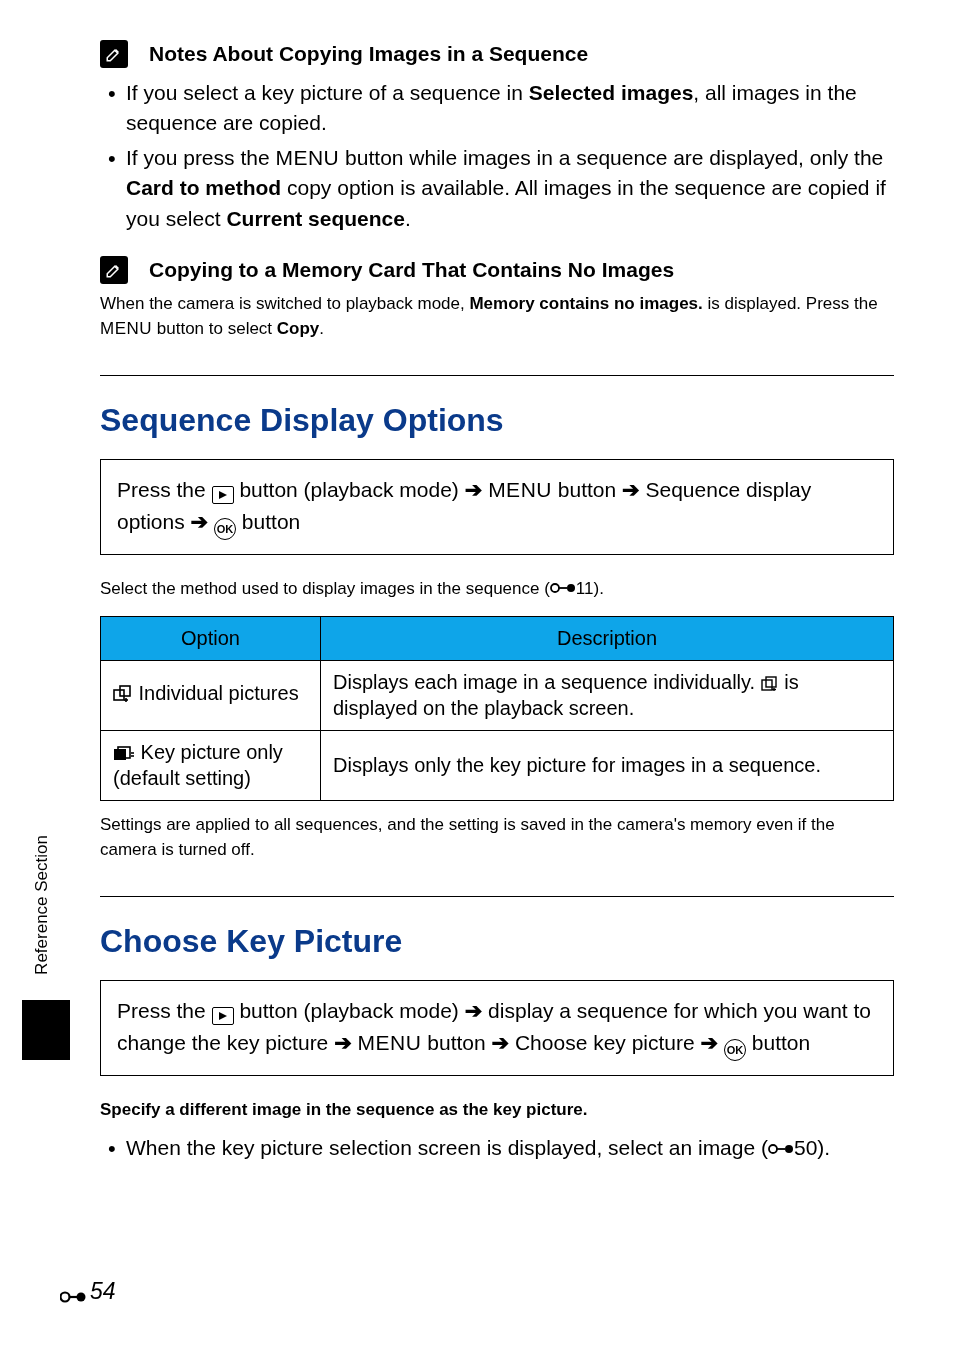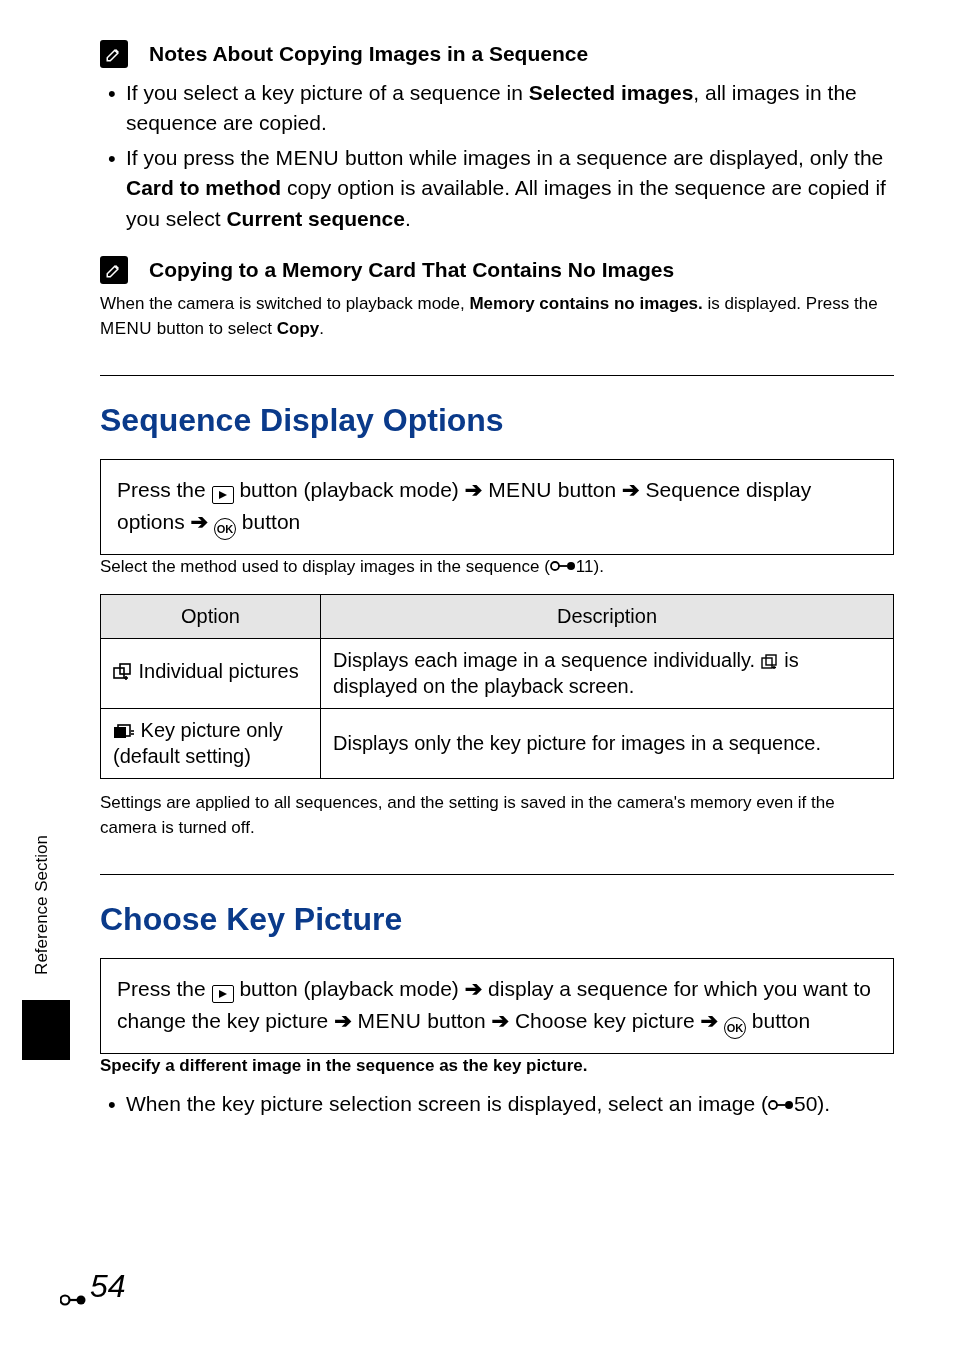--- a/index.html
+++ b/index.html
@@ -13,32 +13,32 @@
   .note-title .icon-box svg { width: 18px; height: 18px; }
   .note-title-text { font-weight: 700; font-size: 21px; }
   ul.notes { list-style: none; padding-left: 4px; margin-top: 10px; }
   ul.notes li { position: relative; padding-left: 22px; font-size: 21px; line-height: 1.45; margin-bottom: 4px; }
   ul.notes li::before { content: "•"; position: absolute; left: 4px; top: 0; font-size: 22px; }
   .b { font-weight: 700; }
   .menu-text { font-family: Arial, sans-serif; font-weight: 400; letter-spacing: 0.5px; }
   .plain-para { font-size: 17px; line-height: 1.45; }
   hr.sep { border: none; border-top: 1.5px solid #000; margin: 34px 0 26px 0; }
   h2.sec { color: #0a3a8a; font-size: 32px; font-weight: 700; margin-bottom: 20px; }
-  .nav-box { border: 1.5px solid #000; padding: 14px 16px; font-size: 21px; line-height: 1.5; }
+  .nav-box { border: 1.5px solid #000; padding: 14px 16px; font-size: 21px; line-height: 1.5; margin-bottom: 22px; }
   .arrow { font-weight: 700; }
   .play-icon { display:inline-flex; vertical-align: -3px; width:22px; height:18px; border:1.5px solid #000; border-radius:2px; align-items:center; justify-content:center; }
   .play-icon svg { width:10px; height:10px; }
   .ok-icon { display:inline-flex; vertical-align:-4px; width:22px; height:22px; border:1.5px solid #000; border-radius:50%; align-items:center; justify-content:center; font-size:11px; font-weight:700; }
   .ref-icon { display:inline-block; vertical-align:-2px; width:26px; height:16px; }
   .seq-icon { display:inline-block; vertical-align:-3px; }
   table.opts { width: 100%; border-collapse: collapse; margin: 14px 0 12px 0; }
   table.opts th, table.opts td { border: 1.2px solid #000; padding: 10px 12px; font-size: 20px; text-align: left; vertical-align: middle; }
-  table.opts th { background: #e5e5e5; font-weight: 400; text-align: center; }
+  table.opts th { background: #0ea5e9; font-weight: 400; text-align: center; }
   table.opts td.opt { width: 220px; }
-  .page-num { position: absolute; left: 60px; bottom: 40px; font-size: 32px; font-style: italic; display:flex; align-items:center; gap:4px; }
+  .page-num { position: absolute; left: 60px; bottom: 40px; font-size: 23px; font-style: italic; display:flex; align-items:center; gap:4px; }
 </style>
 </head>
 <body>
 
 <div class="page">
 
   <div class="side-label">Reference Section</div>
   <div class="side-black"></div>
 
   <div class="note-block">

